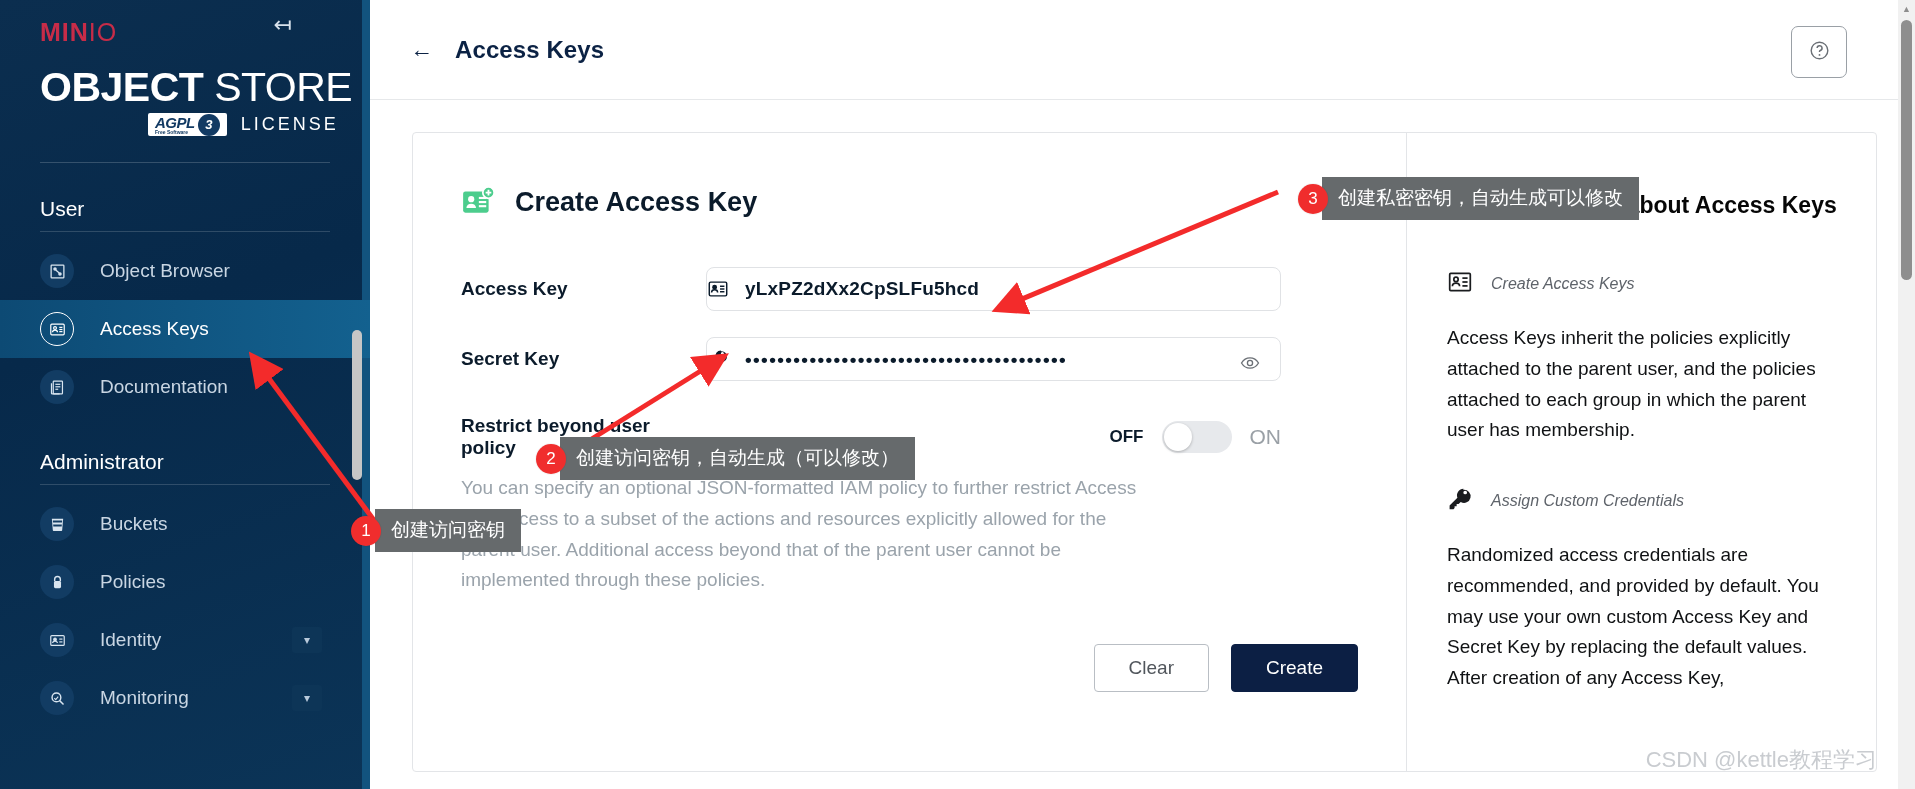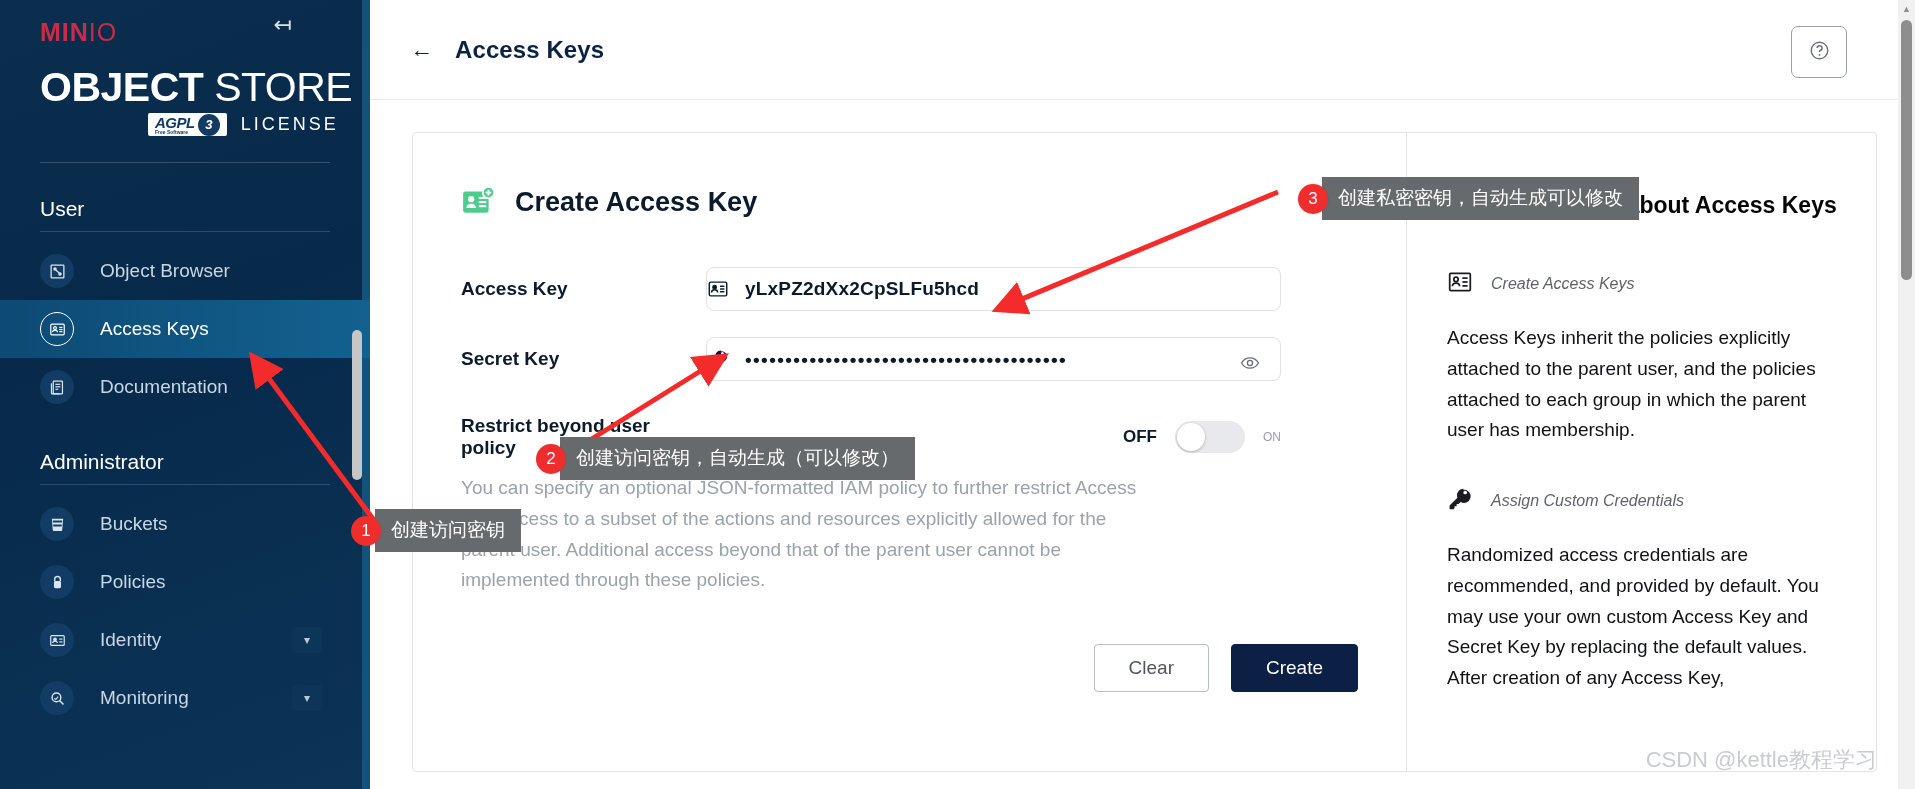--- a/index.html
+++ b/index.html
@@ -128,21 +128,21 @@
   .eye-btn {
     position:absolute; right:10px; top:7px; width:40px;height:40px;border-radius:50%;
     display:flex;align-items:center;justify-content:center; cursor:pointer; color:#6a6f75;
   }
   .eye-btn svg { width:20px;height:20px; }
 
   .policy-row { display:flex; align-items:center; margin-top:34px; }
   .policy-label { font-size:19px; font-weight:700; color:#0b1b2b; width:245px; flex:0 0 245px; }
   .toggle-zone { flex:1; max-width:575px; display:flex; align-items:center; justify-content:flex-end; gap:18px; }
   .tg-off { font-size:17px; font-weight:700; color:#0b1b2b; }
-  .tg-on  { font-size:12px; font-weight:400; color:#9aa0a6; }
+  .tg-on  { font-size:21px; font-weight:400; color:#9aa0a6; }
   .toggle {
     width:70px;height:32px;border-radius:17px;background:#e7e9ec; position:relative; cursor:pointer;
   }
   .toggle .knob {
     position:absolute; left:2px; top:2px; width:28px;height:28px;border-radius:50%;
     background:#fff; box-shadow:0 1px 3px rgba(0,0,0,0.25);
   }
 
   #policy-desc {
     font-size:19px; color:#9aa3ab; line-height:1.62; max-width:700px;

